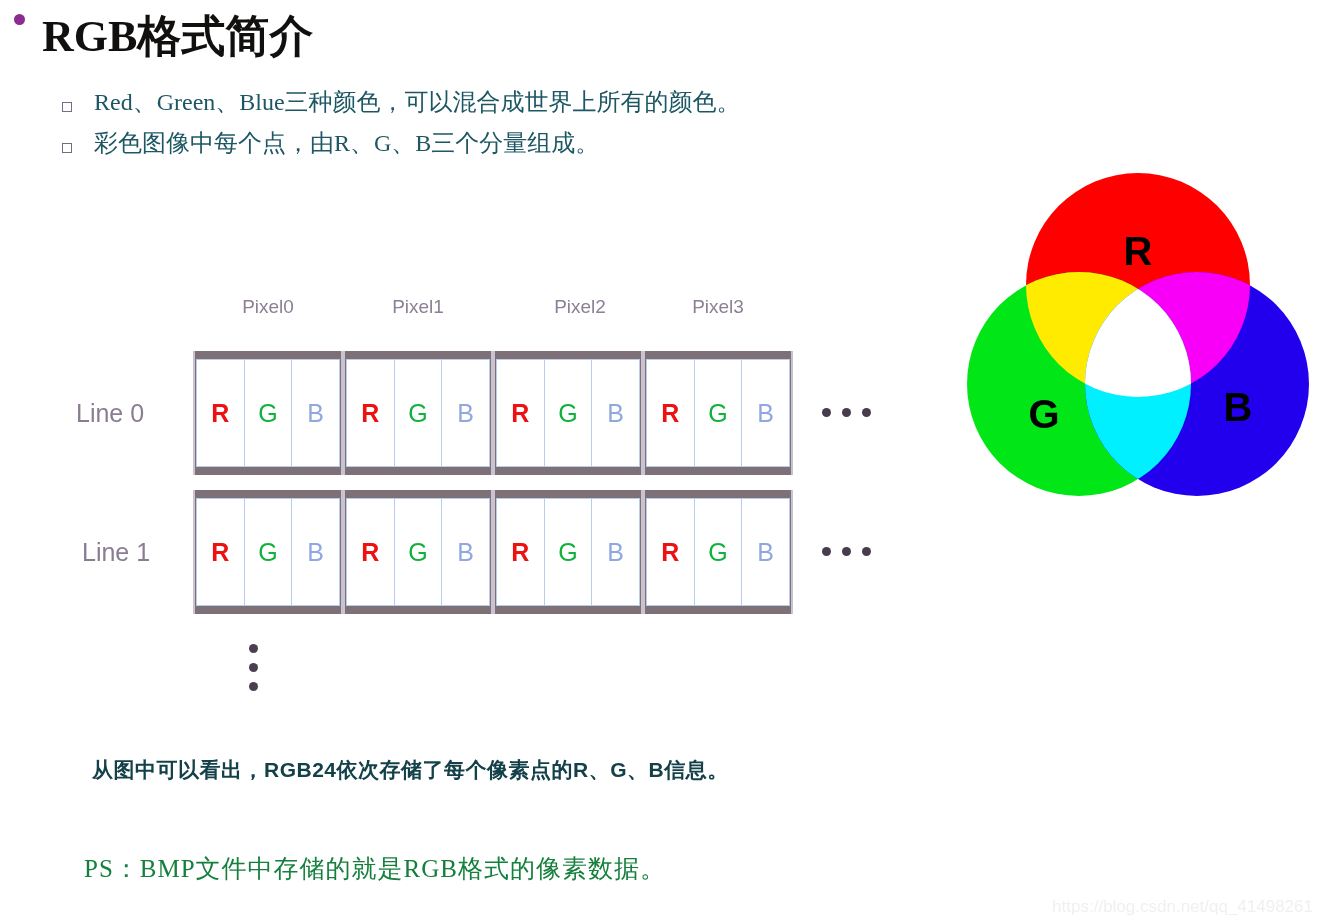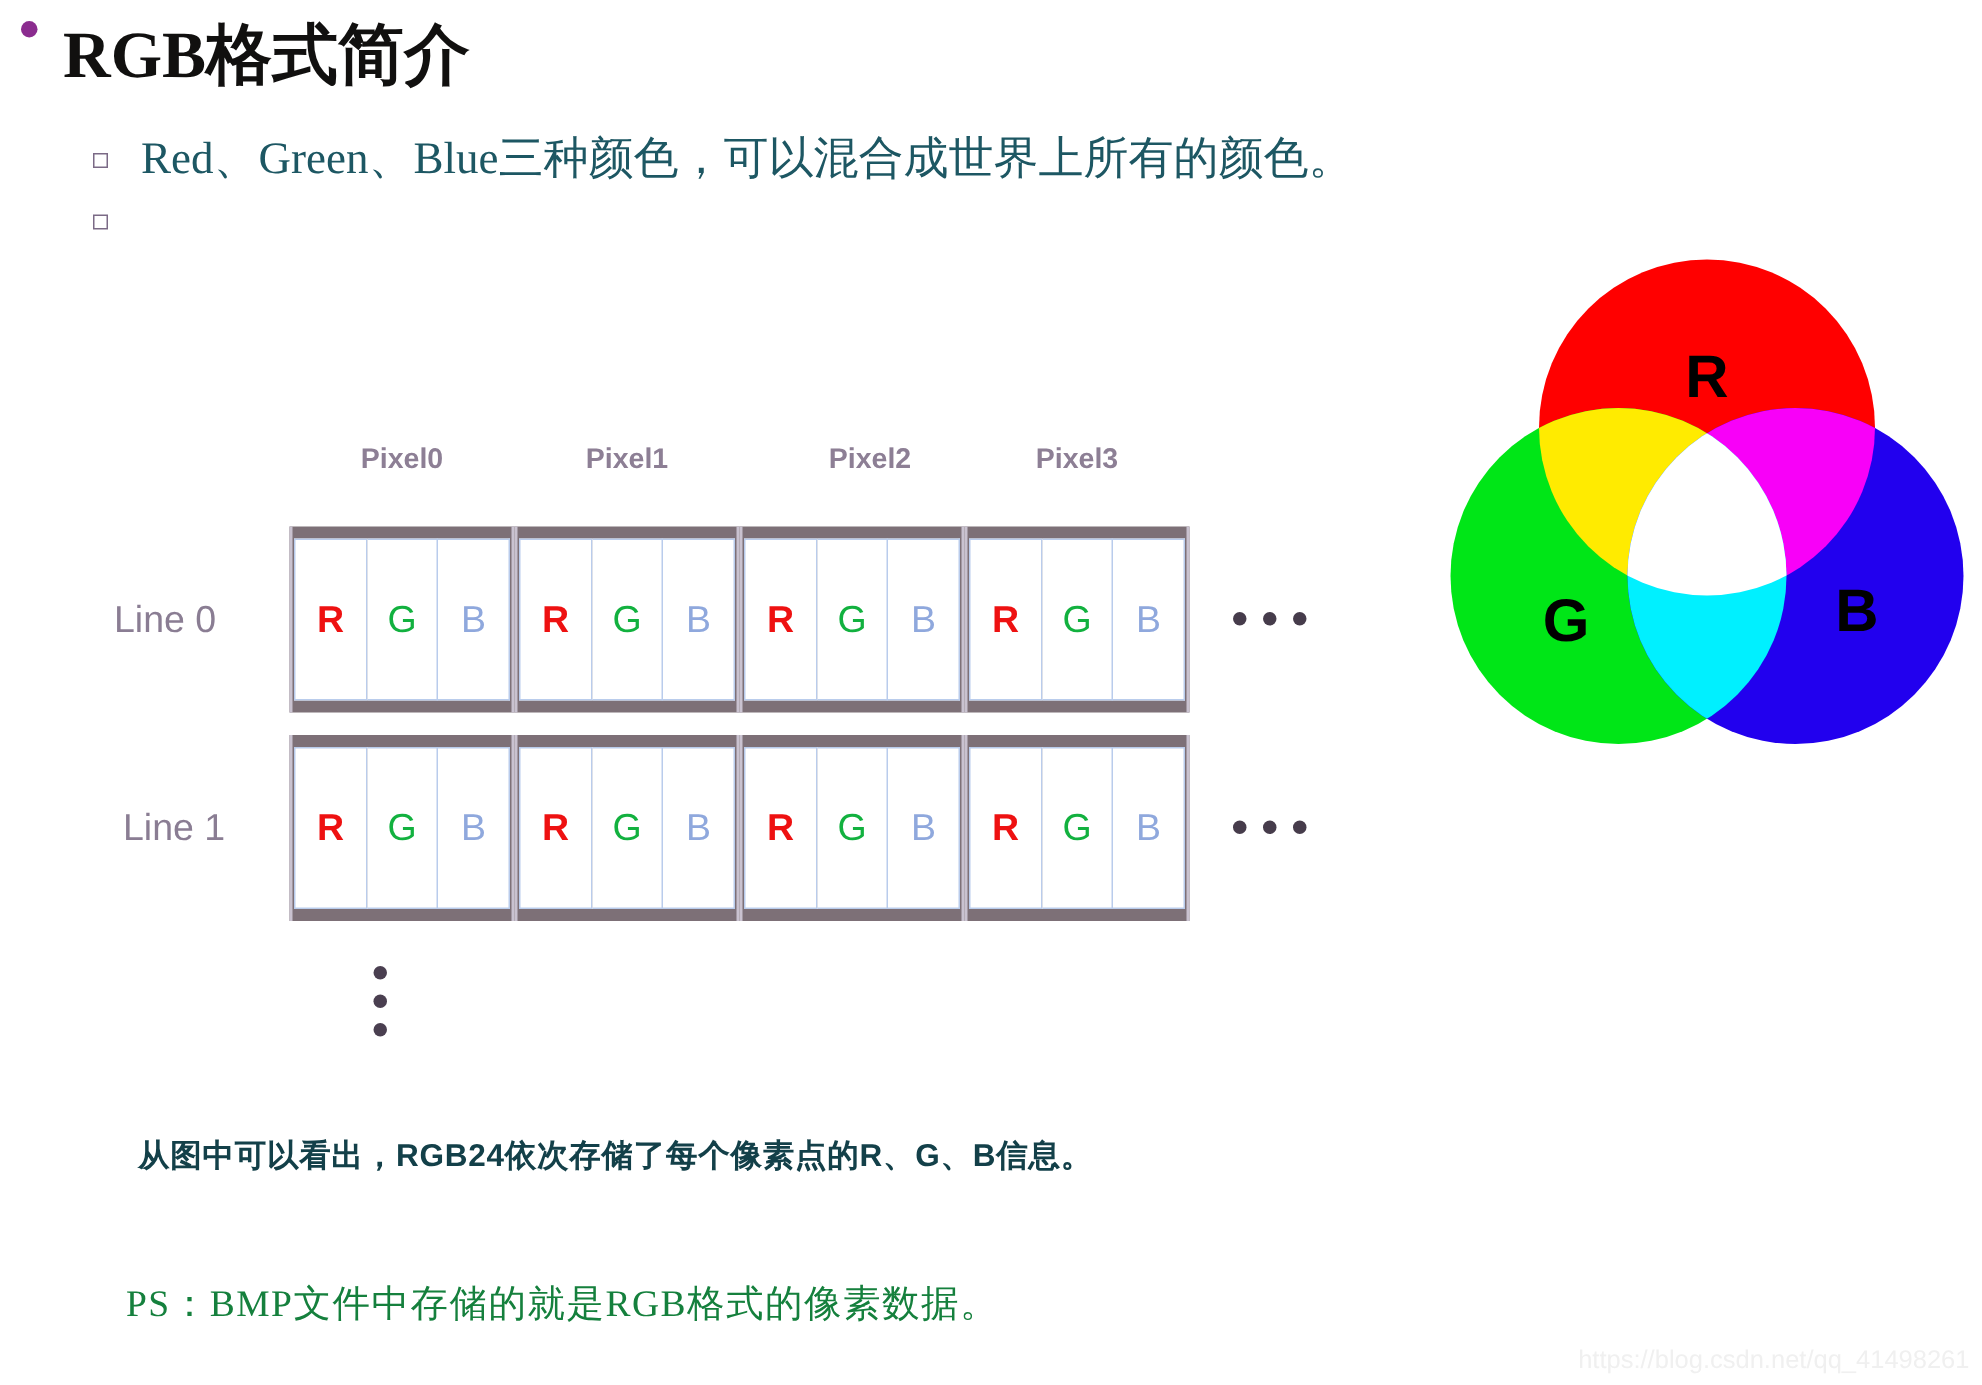--- a/index.html
+++ b/index.html
@@ -61,21 +61,21 @@
     width: 8px;
     height: 8px;
     border: 1.6px solid #7b6a86;
     background: transparent;
     margin-top: 14px;
     margin-right: 22px;
     flex: 0 0 auto;
   }
   .sub-text {
     font-family: "Liberation Serif", serif;
-    font-size: 30px;
+    font-size: 24px;
     color: #1d5763;
     white-space: nowrap;
     line-height: 1.2;
   }
 
   
   .diagram {
     position: absolute;
     left: 0;
     top: 296px;
@@ -90,21 +90,20 @@
     height: 30px;
   }
   .pixel-label {
     position: absolute;
     top: 0;
     width: 150px;
     text-align: center;
     font-family: "Liberation Sans", sans-serif;
     font-size: 19px;
     color: #8d7f95;
-    font-weight: bold;
   }
 
   .row-label {
     position: absolute;
     font-family: "Liberation Sans", sans-serif;
     font-size: 25px;
     color: #8a7d93;
     white-space: nowrap;
   }
 
@@ -224,20 +223,21 @@
     <span class="title-text">RGB格式简介</span>
   </div>
 
   <div class="sub-list">
     <div class="sub-row">
       <span class="bullet-square"></span>
       <span class="sub-text">Red、Green、Blue三种颜色，可以混合成世界上所有的颜色。</span>
     </div>
     <div class="sub-row">
       <span class="bullet-square"></span>
+      <span class="sub-text">彩色图像中每个点，由R、G、B三个分量组成。</span>
     </div>
   </div>
 
   <div class="diagram">
 
     <div class="pixel-labels">
       <div class="pixel-label" style="left:0px">Pixel0</div>
       <div class="pixel-label" style="left:150px">Pixel1</div>
       <div class="pixel-label" style="left:312px">Pixel2</div>
       <div class="pixel-label" style="left:450px">Pixel3</div>

